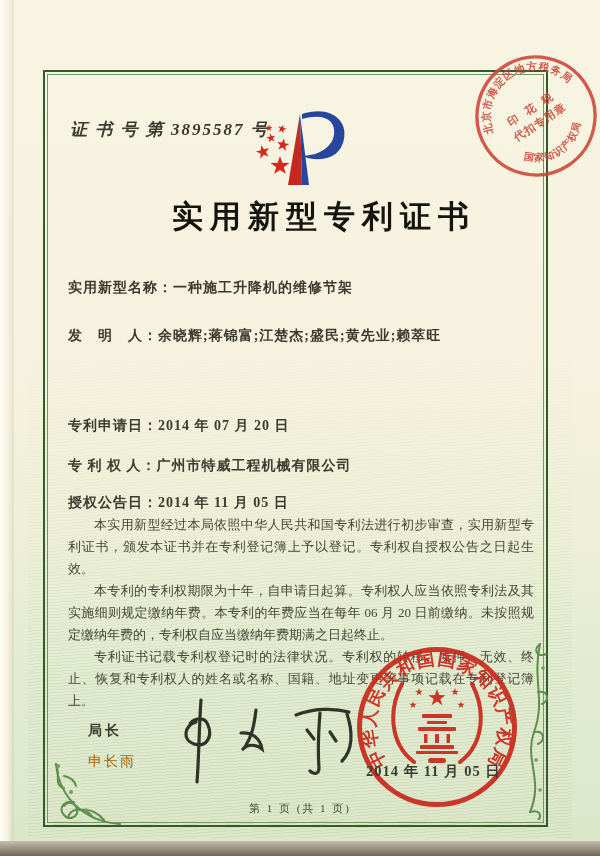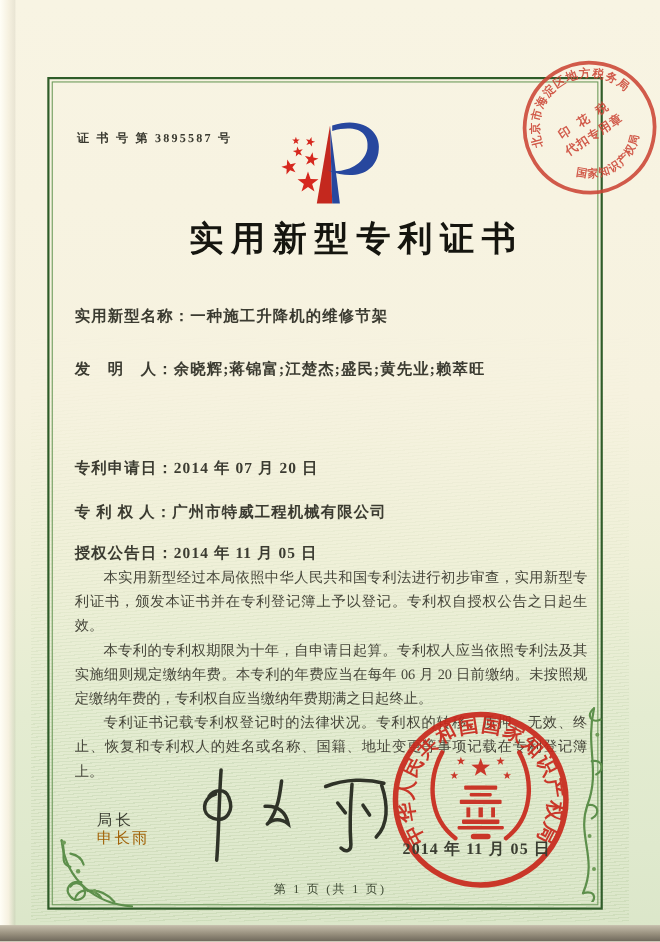--- a/index.html
+++ b/index.html
@@ -22,34 +22,34 @@
   }
   .guilloche{
     position:absolute;left:28px;right:28px;top:300px;bottom:18px;
     background:repeating-linear-gradient(176deg,rgba(122,158,96,0.13) 0 1px,rgba(255,255,255,0) 1px 3px);
     -webkit-mask-image:linear-gradient(180deg,transparent 0%,rgba(0,0,0,.45) 45%,#000 75%);
     mask-image:linear-gradient(180deg,transparent 0%,rgba(0,0,0,.45) 45%,#000 75%);
     pointer-events:none;
   }
   .frame{position:absolute;left:43px;top:70px;width:501px;height:753px;border:2px solid #2f5c29;}
   .frame-inner{position:absolute;inset:2px;border:1px solid #6f9c5c;}
-  .cert-no{position:absolute;left:70px;top:118px;font-size:11px;letter-spacing:2px;color:#3a3a30;font-weight:600;}
+  .cert-no{position:absolute;left:70px;top:118px;font-size:17px;letter-spacing:2px;color:#3a3a30;font-weight:600;font-style:italic;}
   .logo{position:absolute;left:236px;top:88px;}
   .title{
     position:absolute;left:0;width:600px;top:196px;text-align:center;
     font-size:31px;font-weight:700;letter-spacing:7px;color:#15150f;padding-left:24px;
   }
   .field{position:absolute;left:68px;font-size:14px;font-weight:600;color:#3b3b31;letter-spacing:1px;white-space:nowrap;}
   .f0{top:279px}.f1{top:327px}.f2{top:372px}.f3{top:417px}.f4{top:457px}.f5{top:494px}
   .paras{
     position:absolute;left:68px;top:514px;width:466px;
     font-size:13px;line-height:22px;color:#46463a;text-align:justify;font-weight:500;
   }
   .paras p{margin:0;text-indent:2em;}
-  .sig-role{position:absolute;left:88px;top:722px;font-size:14px;font-weight:400;color:#3a3d31;letter-spacing:3px;margin-top:15px;}
+  .sig-role{position:absolute;left:88px;top:722px;font-size:14px;font-weight:700;color:#3a3d31;letter-spacing:3px;}
   .sig-name{position:absolute;left:88px;top:753px;font-size:14px;font-weight:400;color:#a16207;letter-spacing:2px;}
   .sig-hand{position:absolute;left:168px;top:692px;}
   .seal{position:absolute;left:352px;top:642px;}
   .seal-date{
     position:absolute;left:366px;top:762px;font-size:14.5px;font-weight:700;
     color:#3a3d31;letter-spacing:1px;white-space:nowrap;
   }
   .stamp{position:absolute;left:470px;top:50px;width:132px;height:132px;transform:rotate(-33deg);opacity:.88;}
   .footer{position:absolute;left:0;width:600px;top:801px;text-align:center;font-size:11px;color:#3f4a35;letter-spacing:2px;font-weight:400;}
   .orn-bl{position:absolute;left:34px;top:736px;}

